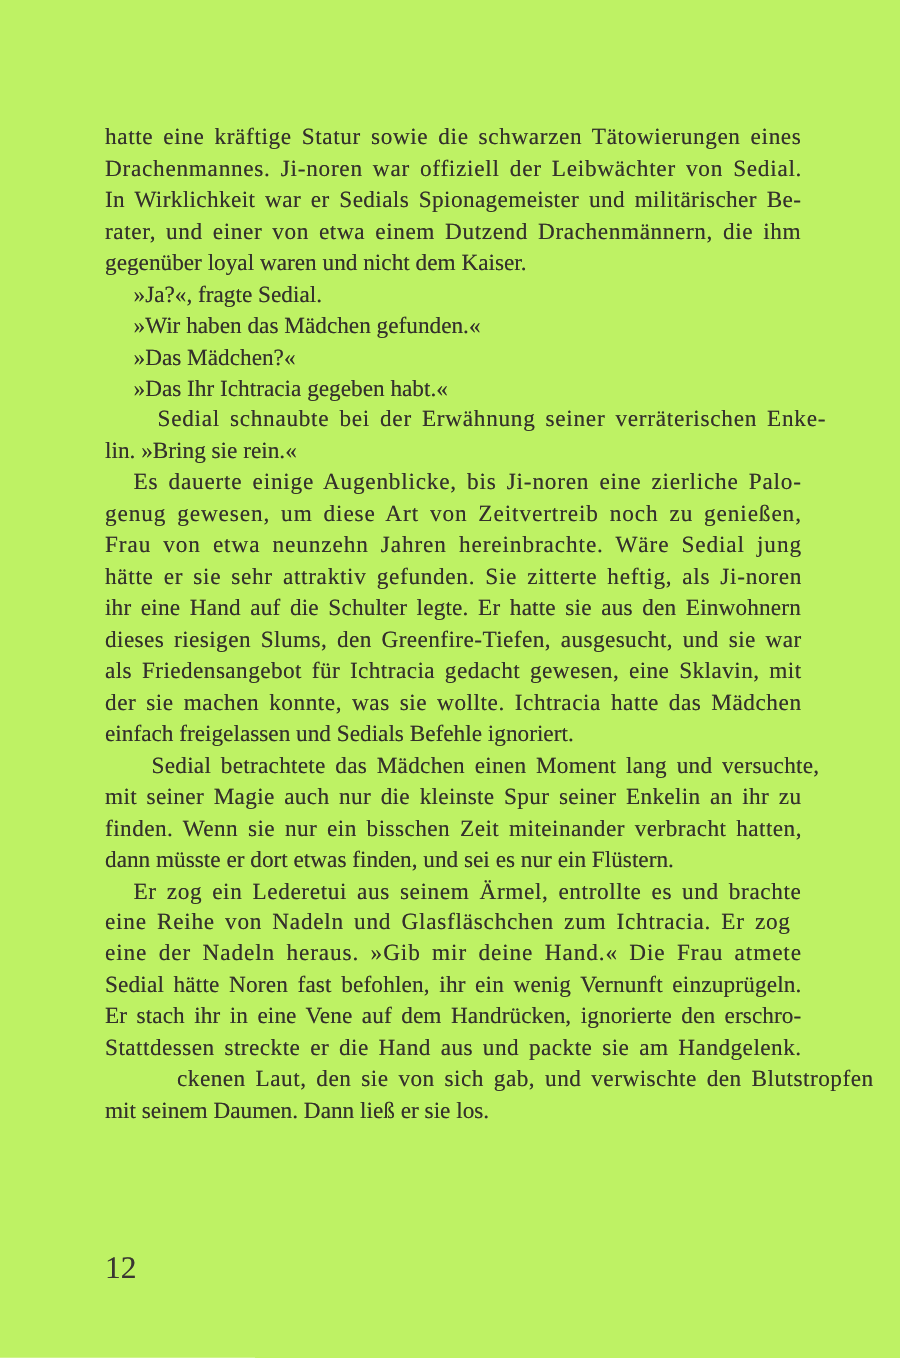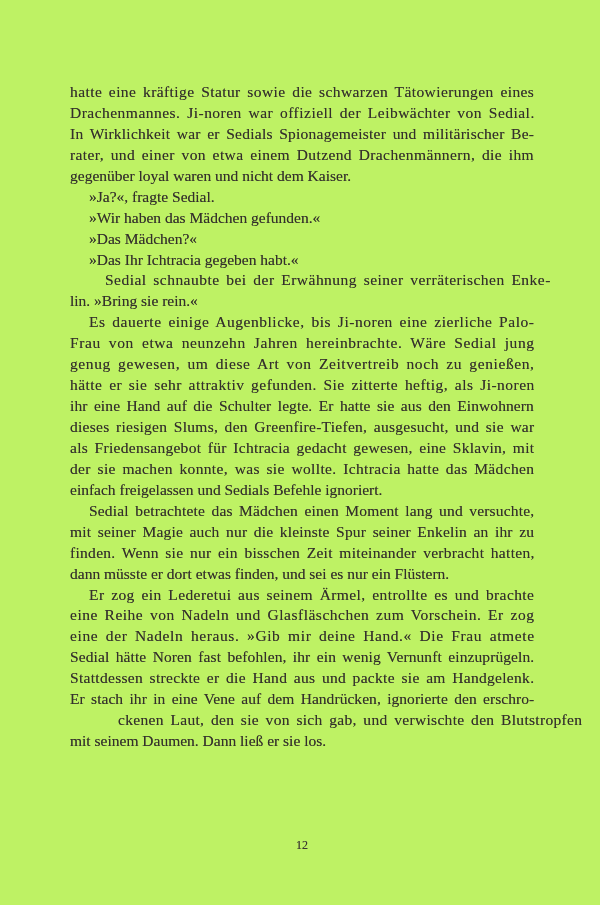--- a/index.html
+++ b/index.html
@@ -25,22 +25,21 @@
   .line {
     white-space: nowrap;
     height: 20.95px;
   }
   .line.indent { padding-left: 19px; }
   .page-number {
     position: absolute;
     left: 70px;
     top: 835px;
     width: 464px;
-    text-align: center;
-    font-size: 12px;
+    font-size: 21px;
     line-height: 21px;
     color: #3a3632;
     text-shadow: 0 0 0.3px rgba(52,48,44,0.55);
   }
 </style>
 </head>
 <body>
 
 <div class="page">
   <div class="page-text" id="text-block">
@@ -62,40 +61,40 @@
       </div>
       <div class="para">
         <div class="line last indent"><span>»Das Ihr Ichtracia gegeben habt.«</span></div>
       </div>
       <div class="para">
         <div class="line indent"><span style="word-spacing: 2.4px; letter-spacing: 0.47px; margin-left: 16px;">Sedial schnaubte bei der Erwähnung seiner verräterischen Enke-</span></div>
         <div class="line last"><span>lin. »Bring sie rein.«</span></div>
       </div>
       <div class="para">
         <div class="line indent"><span style="word-spacing: 2.4px; letter-spacing: 0.52px;">Es dauerte einige Augenblicke, bis Ji-noren eine zierliche Palo-</span></div>
+        <div class="line"><span style="word-spacing: 2.77px; letter-spacing: 0.6px;">genug gewesen, um diese Art von Zeitvertreib noch zu genießen,</span></div>
         <div class="line"><span style="word-spacing: 3.56px; letter-spacing: 0.6px;">Frau von etwa neunzehn Jahren hereinbrachte. Wäre Sedial jung</span></div>
-        <div class="line"><span style="word-spacing: 2.77px; letter-spacing: 0.6px;">genug gewesen, um diese Art von Zeitvertreib noch zu genießen,</span></div>
         <div class="line"><span style="word-spacing: 2.4px; letter-spacing: 0.46px;">hätte er sie sehr attraktiv gefunden. Sie zitterte heftig, als Ji-noren</span></div>
         <div class="line"><span style="word-spacing: 2.4px; letter-spacing: 0.1px;">ihr eine Hand auf die Schulter legte. Er hatte sie aus den Einwohnern</span></div>
         <div class="line"><span style="word-spacing: 2.4px; letter-spacing: 0.27px;">dieses riesigen Slums, den Greenfire-Tiefen, ausgesucht, und sie war</span></div>
         <div class="line"><span style="word-spacing: 2.4px; letter-spacing: 0.28px;">als Friedensangebot für Ichtracia gedacht gewesen, eine Sklavin, mit</span></div>
         <div class="line"><span style="word-spacing: 2.4px; letter-spacing: 0.36px;">der sie machen konnte, was sie wollte. Ichtracia hatte das Mädchen</span></div>
         <div class="line last"><span>einfach freigelassen und Sedials Befehle ignoriert.</span></div>
       </div>
       <div class="para">
-        <div class="line indent"><span style="word-spacing: 2.4px; letter-spacing: 0.17px;">Sedial betrachtete das Mädchen einen Moment lang und versuchte,</span></div>
+        <div class="line indent"><span style="word-spacing: 2.4px; letter-spacing: 0.17px; margin-left: 12px;">Sedial betrachtete das Mädchen einen Moment lang und versuchte,</span></div>
         <div class="line"><span style="word-spacing: 2.4px; letter-spacing: 0.2px;">mit seiner Magie auch nur die kleinste Spur seiner Enkelin an ihr zu</span></div>
         <div class="line"><span style="word-spacing: 2.4px; letter-spacing: 0.29px;">finden. Wenn sie nur ein bisschen Zeit miteinander verbracht hatten,</span></div>
         <div class="line last"><span>dann müsste er dort etwas finden, und sei es nur ein Flüstern.</span></div>
       </div>
       <div class="para">
         <div class="line indent"><span style="word-spacing: 2.4px; letter-spacing: 0.41px;">Er zog ein Lederetui aus seinem Ärmel, entrollte es und brachte</span></div>
-        <div class="line"><span style="word-spacing: 2.4px; letter-spacing: 0.5px;">eine Reihe von Nadeln und Glasfläschchen zum Vorschein. Er zog</span></div>
+        <div class="line"><span style="word-spacing: 2.4px; letter-spacing: 0.5px;">eine Reihe von Nadeln und Glasfläschchen zum Ichtracia. Er zog</span></div>
         <div class="line"><span style="word-spacing: 3.12px; letter-spacing: 0.6px;">eine der Nadeln heraus. »Gib mir deine Hand.« Die Frau atmete</span></div>
         <div class="line"><span style="word-spacing: 2.4px; letter-spacing: 0.1px;">Sedial hätte Noren fast befohlen, ihr ein wenig Vernunft einzuprügeln.</span></div>
+        <div class="line"><span style="word-spacing: 2.4px; letter-spacing: 0.05px;">Er stach ihr in eine Vene auf dem Handrücken, ignorierte den erschro-</span></div>
         <div class="line"><span style="word-spacing: 2.4px; letter-spacing: 0.3px;">Stattdessen streckte er die Hand aus und packte sie am Handgelenk.</span></div>
-        <div class="line"><span style="word-spacing: 2.4px; letter-spacing: 0.05px;">Er stach ihr in eine Vene auf dem Handrücken, ignorierte den erschro-</span></div>
         <div class="line"><span style="word-spacing: 2.4px; letter-spacing: 0.32px; margin-left: 48px;">ckenen Laut, den sie von sich gab, und verwischte den Blutstropfen</span></div>
         <div class="line last"><span>mit seinem Daumen. Dann ließ er sie los.</span></div>
       </div>
     </div>
   <div class="page-number">12</div>
 </div>
 
 </body></html>

